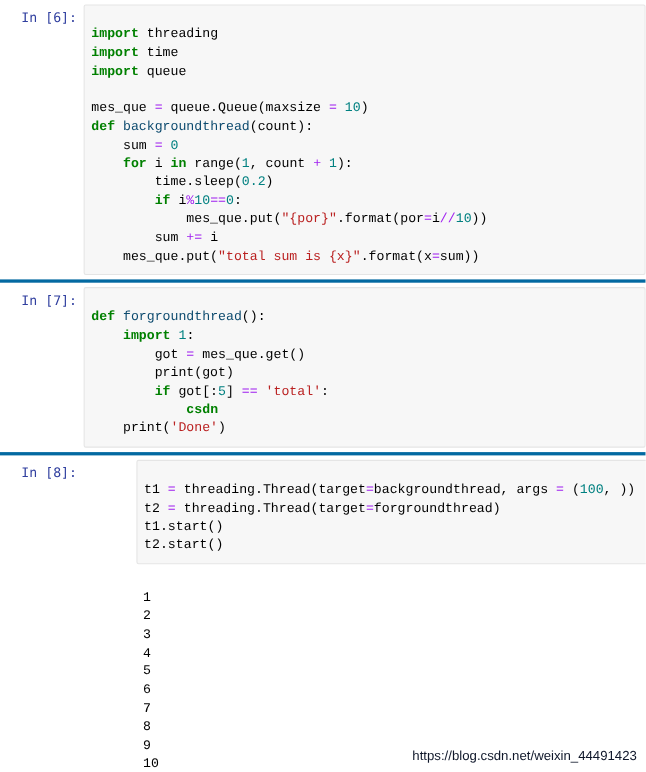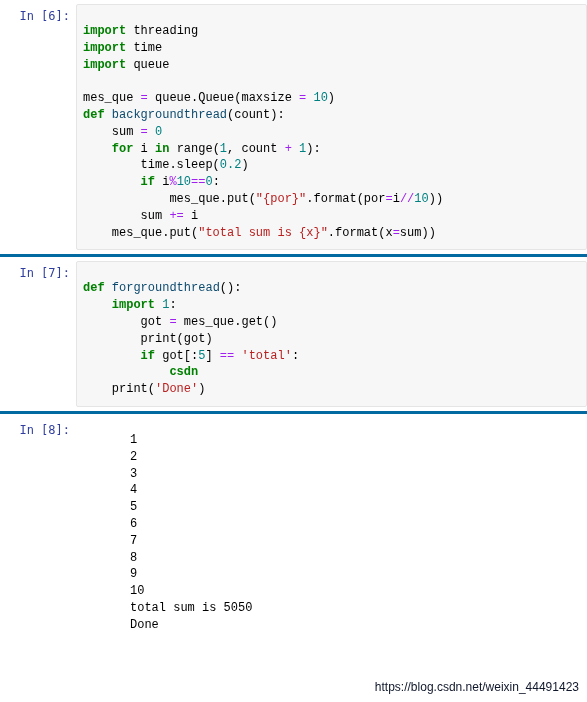--- a/index.html
+++ b/index.html
@@ -46,20 +46,24 @@
         got <span class="op">=</span> mes_que.get()
         print(got)
         <span class="kw">if</span> got[:<span class="num">5</span>] <span class="op">==</span> <span class="str">'total'</span>:
             <span class="kw">csdn</span>
     print(<span class="str">'Done'</span>)</div>
       </div>
     </div>
     <div class="cell">
       <div class="prompt">In  [8]:</div>
       <div style="flex: 1 1 0%;">
+        <div class="content code">t1 <span class="op">=</span> threading.Thread(target<span class="op">=</span>backgroundthread, args <span class="op">=</span> (<span class="num">100</span>, ))
+t2 <span class="op">=</span> threading.Thread(target<span class="op">=</span>forgroundthread)
+t1.start()
+t2.start()</div>
         <div class="content" style="padding-left: 6px;">1
 2
 3
 4
 5
 6
 7
 8
 9
 10

